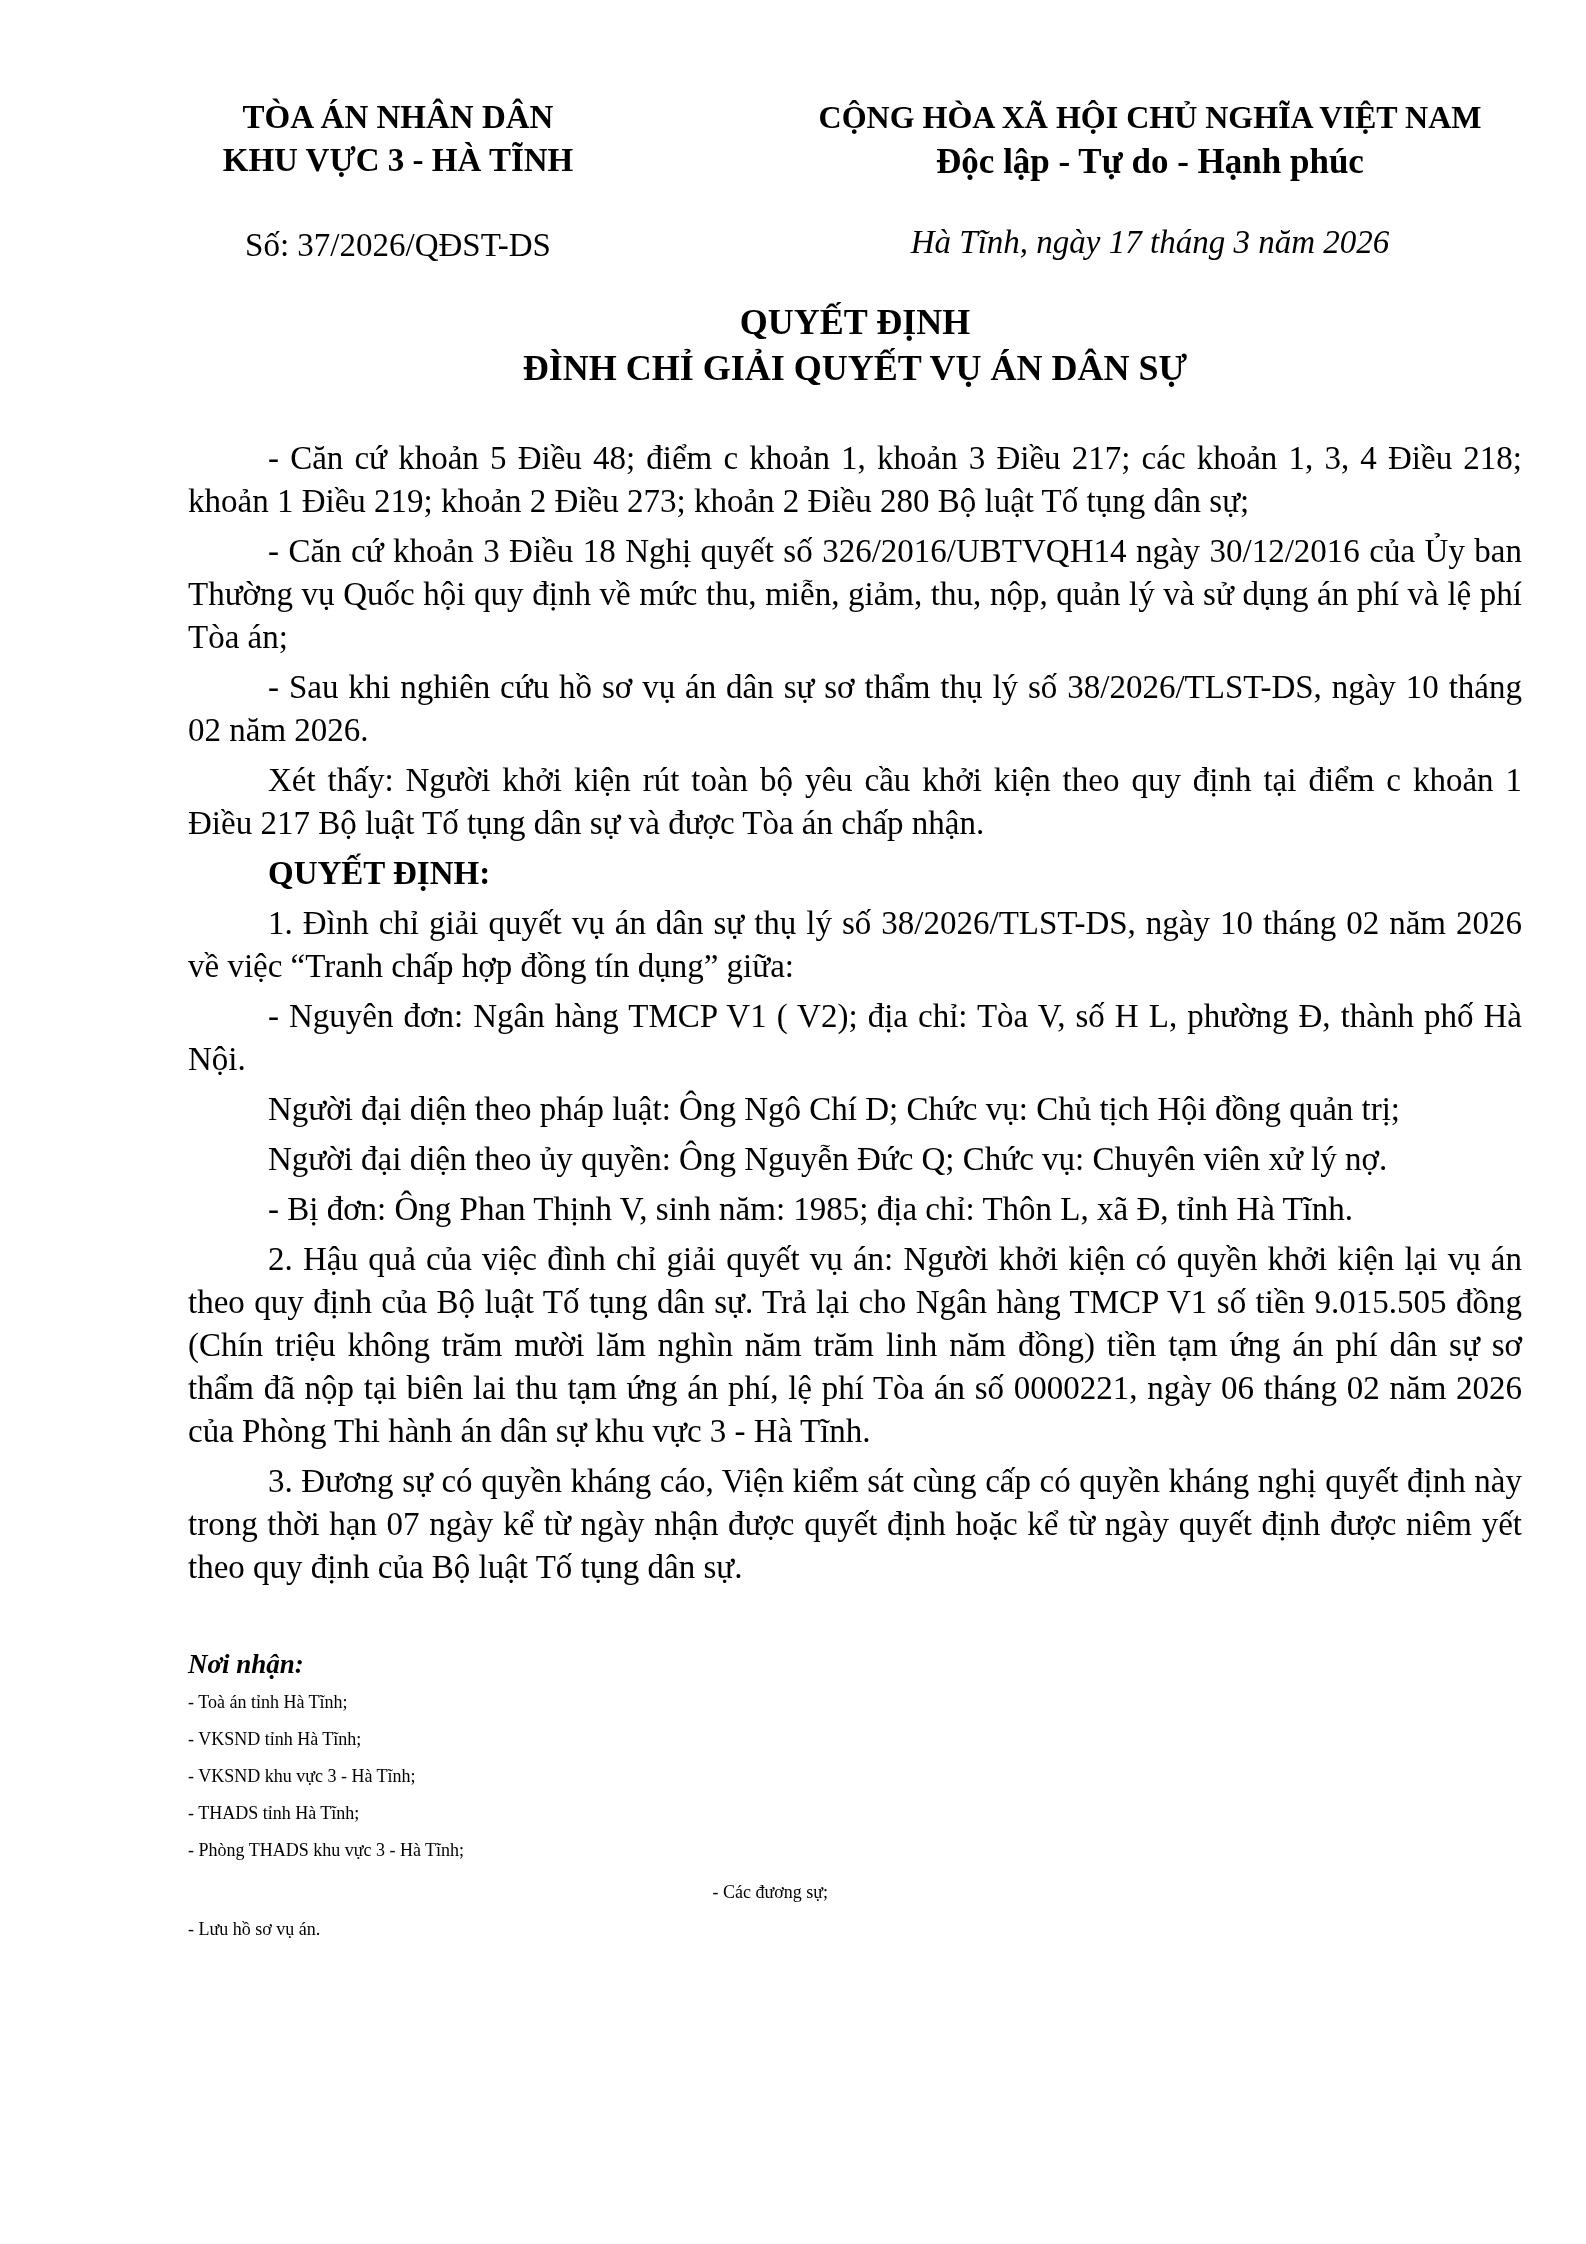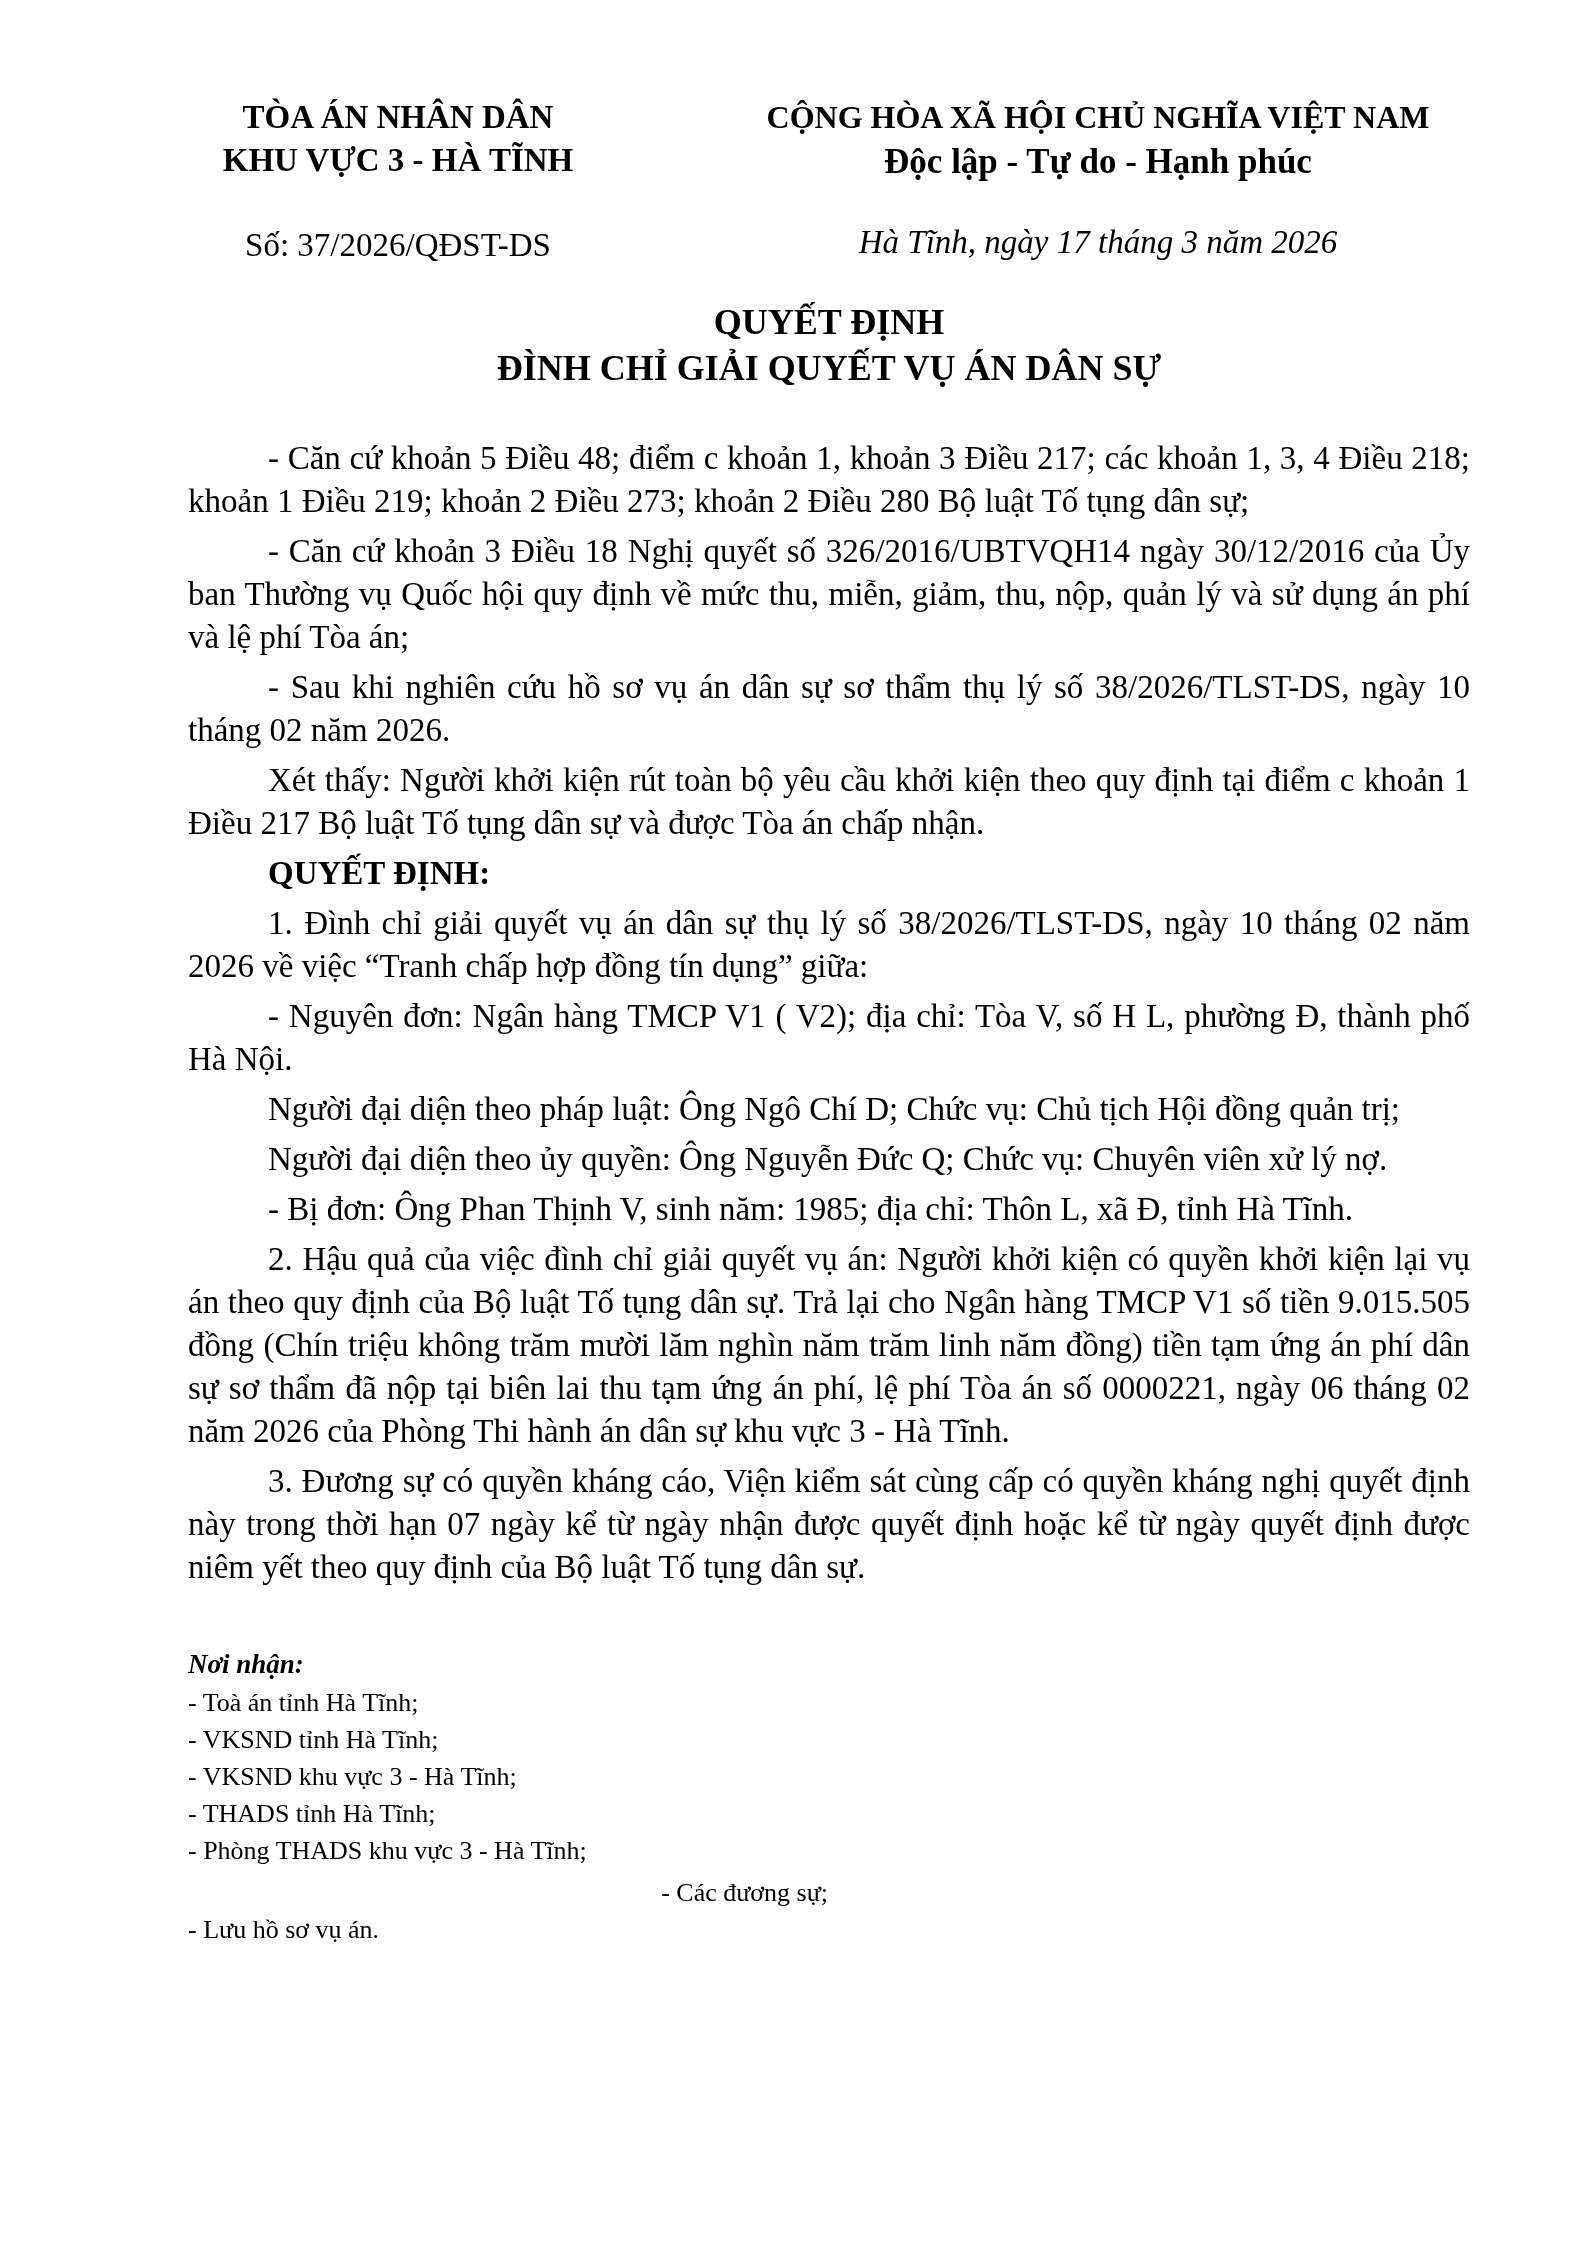--- a/index.html
+++ b/index.html
@@ -9,21 +9,21 @@
   }
   .page {
     position: relative;
     width: 1586px;
     height: 2244px;
     margin: 0 auto;
     background: #ffffff;
     color: #000000;
     font-family: "Liberation Serif", "DejaVu Serif", serif;
     box-sizing: border-box;
-    padding: 96px 116px 30px 188px;
+    padding: 96px 64px 30px 188px;
     overflow: hidden;
   }
   
   .doc-header {
     display: flex;
     justify-content: space-between;
     align-items: flex-start;
   }
   .header-left {
     width: 420px;
@@ -104,21 +104,21 @@
     width: 640px;
     flex: none;
   }
   .recipients-label {
     font-weight: bold;
     font-style: italic;
     font-size: 27px;
     line-height: 40px;
   }
   .recipient-item {
-    font-size: 26px;
+    font-size: 18px;
     line-height: 37px;
   }
   .recipient-item.spaced {
     margin-top: 5px;
     text-align: right;
   }
   .signature {
     width: 430px;
     flex: none;
     text-align: center;

